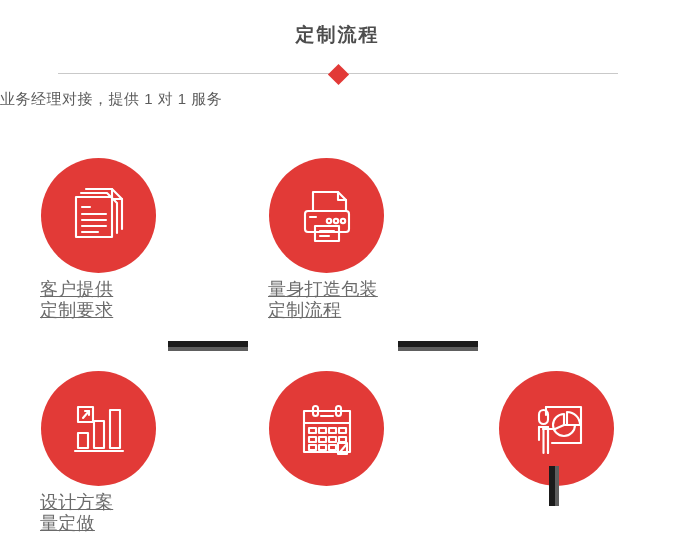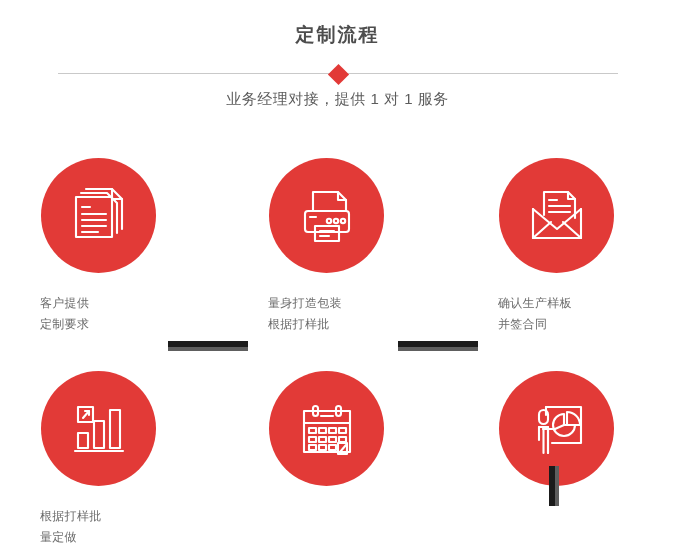--- a/index.html
+++ b/index.html
@@ -59,21 +59,20 @@
     margin-left: -7.5px;
     margin-top: -7.5px;
     background: #e23a37;
     transform: rotate(45deg);
   }
   .subtitle {
     position: absolute;
     left: 0;
     top: 90px;
     width: 675px;
-    text-align: center;
     font-size: 15px;
     color: #5c5c5c;
     letter-spacing: 0.5px;
   }
 
   
   .flow {
     position: absolute;
     left: 0;
     top: 130px;
@@ -99,27 +98,28 @@
     background: #e23a37;
     display: flex;
     align-items: center;
     justify-content: center;
   }
   .circle svg {
     display: block;
   }
 
   .step-label {
-    margin-top: 20px;
+    margin-top: 6px;
     padding-left: 22px;
-    font-size: 12px;
+    font-size: 18px;
     line-height: 21px;
     color: #6b6b6b;
     white-space: pre-line;
     letter-spacing: 0.3px;
+    text-decoration: underline;
   }
 
   
   .connector-h {
     position: absolute;
     width: 80px;
     height: 10px;
   }
   .connector-h .bar-main {
     position: absolute;
@@ -212,58 +212,39 @@
           <circle cx="33" cy="36" r="2.2"></circle>
           <circle cx="40" cy="36" r="2.2"></circle>
           <circle cx="47" cy="36" r="2.2"></circle>
           <path d="M19 41 H43 V56 H19 Z"></path>
           <line x1="24" y1="46" x2="38" y2="46"></line>
           <line x1="24" y1="51" x2="33" y2="51"></line>
         </svg>
       </span>
     </div>
     <div class="step-label">量身打造包装
-根据打样批</div>
-  </div>
-
-  <div class="step step-col-3 step-row-1">
-    <div class="circle">
-      <span>
-        <svg width="62" height="62" viewBox="0 0 62 62" fill="none" stroke="#ffffff" stroke-width="2.1" stroke-linejoin="round" stroke-linecap="round">
-          <path d="M18 30 V7 H42 L49 14 V33"></path>
-          <path d="M42 7 V14 H49"></path>
-          <line x1="23" y1="15" x2="31" y2="15"></line>
-          <line x1="23" y1="21" x2="44" y2="21"></line>
-          <line x1="23" y1="27" x2="44" y2="27"></line>
-          <path d="M7 24 V53 H55 V24"></path>
-          <path d="M7 24 L31 44 L55 24"></path>
-          <path d="M7 53 L25 37"></path>
-          <path d="M55 53 L37 37"></path>
-        </svg>
-      </span>
-    </div>
-    <div class="step-label">确认生产样板
-并签合同</div>
-  </div>
+定制流程</div>
+  </div>
+
 
   <div class="step step-col-1 step-row-2">
     <div class="circle">
       <span>
         <svg width="62" height="62" viewBox="0 0 62 62" fill="none" stroke="#ffffff" stroke-width="2.1" stroke-linejoin="round" stroke-linecap="round">
           <rect x="10" y="9" width="15" height="15"></rect>
           <path d="M15 20 L21 13"></path>
           <path d="M17 13 H21 V17"></path>
           <rect x="10" y="35" width="10" height="15"></rect>
           <rect x="26" y="23" width="10" height="27"></rect>
           <rect x="42" y="12" width="10" height="38"></rect>
           <line x1="7" y1="53" x2="55" y2="53"></line>
         </svg>
       </span>
     </div>
-    <div class="step-label">根据打样批
+    <div class="step-label">设计方案
 量定做</div>
   </div>
 
   <div class="step step-col-2 step-row-2">
     <div class="circle">
       <span>
         <svg width="62" height="62" viewBox="0 0 62 62" fill="none" stroke="#ffffff" stroke-width="2.1" stroke-linejoin="round" stroke-linecap="round">
           <rect x="17" y="8" width="5" height="10" rx="2.5"></rect>
           <rect x="40" y="8" width="5" height="10" rx="2.5"></rect>
           <path d="M8 13 H17 M22 13 H40 M45 13 H54 V54 H8 V13 Z"></path>

